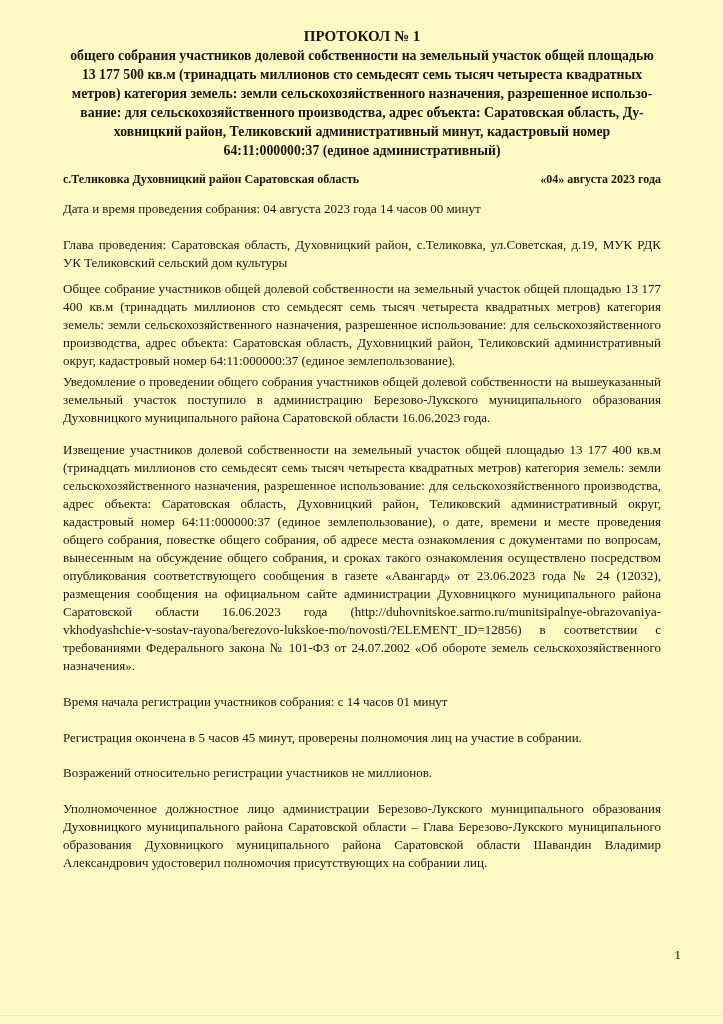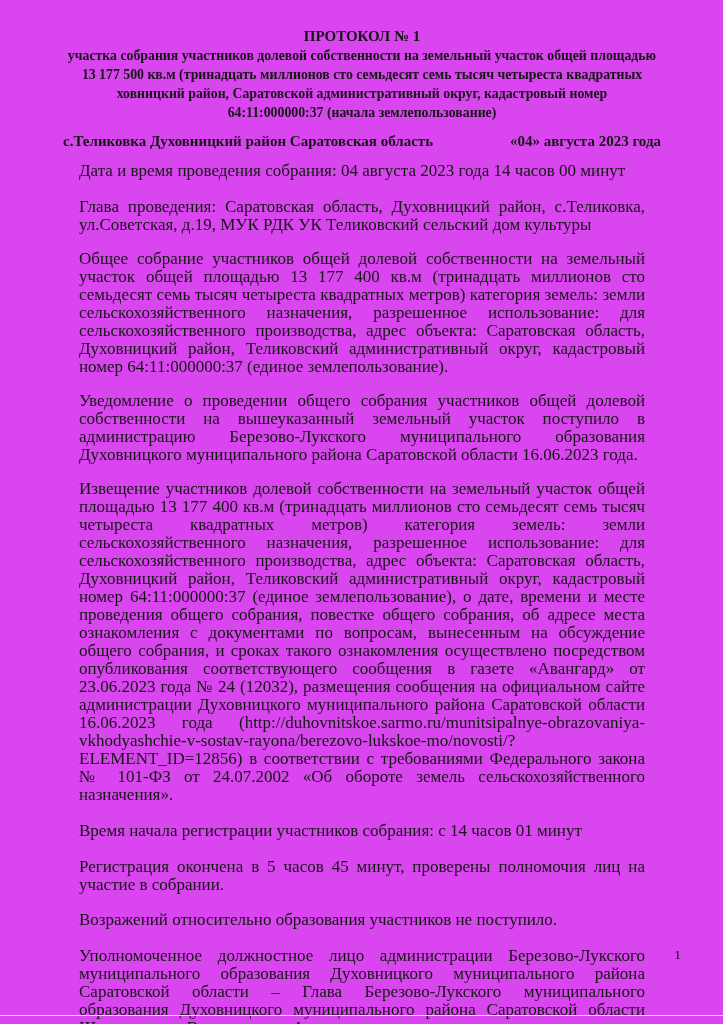--- a/index.html
+++ b/index.html
@@ -2,21 +2,21 @@
 <html><head>
 <meta charset="utf-8">
 <title>ПРОТОКОЛ № 1</title>
 <style>
   * { box-sizing: border-box; }
   html, body { margin: 0; padding: 0; background: #ffffff; }
   .page {
     position: relative;
     width: 723px;
     height: 1024px;
-    background: #d946ef;
+    background: #fef9c3;
     font-family: "Liberation Serif", "DejaVu Serif", serif;
     color: #161616;
     padding: 26px 62px 0 63px;
     overflow: hidden;
   }
   
   .page::after {
     content: "";
     position: absolute;
     left: 0; right: 0; bottom: 8px;
@@ -34,30 +34,30 @@
     font-weight: bold;
     font-size: 13.8px;
     line-height: 19px;
     white-space: nowrap;
   }
   .dateline {
     display: flex;
     justify-content: space-between;
     align-items: baseline;
     font-weight: bold;
-    font-size: 15px;
+    font-size: 12px;
     line-height: 18px;
     margin-top: 10px;
   }
   .body-text { }
   .para {
-    font-size: 17px;
+    font-size: 13px;
     line-height: 18px;
     text-align: justify;
-    margin: 16px;
+    margin: 0;
   }
   .para.indent { text-indent: 38px; }
   .u {
     overflow-wrap: break-word;
   }
   .page-number {
     position: absolute;
     top: 946px;
     right: 42px;
     font-size: 13.5px;
@@ -65,39 +65,41 @@
   }
 </style>
 </head>
 <body>
 
 <div class="page">
 
   <div class="title-block">
     <div class="heading">ПРОТОКОЛ № 1</div>
     <div class="subtitle">
-        <div class="subtitle-line">участка собрания участников долевой собственности на земельный участок общей площадью</div>
+        <div class="subtitle-line">общего собрания участников долевой собственности на земельный участок общей площадью</div>
         <div class="subtitle-line">13 177 500 кв.м (тринадцать миллионов сто семьдесят семь тысяч четыреста квадратных</div>
-        <div class="subtitle-line">ховницкий район, Саратовской административный округ, кадастровый номер</div>
-        <div class="subtitle-line">64:11:000000:37  (начала землепользование)</div>
+        <div class="subtitle-line">метров) категория земель: земли сельскохозяйственного назначения, разрешенное использо-</div>
+        <div class="subtitle-line">вание: для сельскохозяйственного производства, адрес объекта: Саратовская область, Ду-</div>
+        <div class="subtitle-line">ховницкий район, Теликовский административный минут, кадастровый номер</div>
+        <div class="subtitle-line">64:11:000000:37  (единое административный)</div>
       </div>
   </div>
 
   <div class="dateline">
     <span>с.Теликовка Духовницкий район Саратовская область</span>
     <span>«04» августа  2023 года</span>
   </div>
 
   <div class="body-text">
       <div class="para" style="margin-top: 12px;"><span>Дата и время проведения собрания: 04 августа 2023 года 14 часов 00 минут</span></div>
       <div class="para" style="margin-top: 18px;"><span>Глава проведения: Саратовская область, Духовницкий район, с.Теликовка, ул.Советская, д.19, МУК РДК УК Теликовский сельский дом культуры</span></div>
       <div class="para" style="margin-top: 8px;"><span>Общее собрание участников общей долевой собственности на земельный участок общей площа­дью 13 177 400 кв.м (тринадцать миллионов сто семьдесят семь тысяч четыреста квадратных мет­ров) категория земель: земли сельскохозяйственного назначения, разрешенное использование: для сельскохозяйственного производства, адрес объекта: Саратовская область, Духовницкий район, Теликовский административный округ, кадастровый номер 64:11:000000:37  (единое землепользо­вание).</span></div>
       <div class="para" style="margin-top: 3px;"><span>Уведомление о проведении общего собрания участников общей долевой собственности на выше­указанный земельный участок поступило в администрацию Березово-Лукского муниципального образования Духовницкого муниципального района Саратовской области 16.06.2023 года.</span></div>
       <div class="para" style="margin-top: 14px;"><span>Извещение участников долевой собственности на земельный участок общей площадью 13 177 400 кв.м (тринадцать миллионов сто семьдесят семь тысяч четыреста квадратных метров) категория земель: земли сельскохозяйственного назначения, разрешенное использование: для сельскохозяй­ственного производства, адрес объекта: Саратовская область, Духовницкий район, Теликовский административный округ, кадастровый номер 64:11:000000:37  (единое землепользование), о дате, времени и месте проведения общего собрания, повестке общего собрания, об адресе места озна­комления с документами по вопросам, вынесенным на обсуждение общего собрания, и сроках та­кого ознакомления осуществлено посредством опубликования соответствующего сообщения в га­зете «Авангард» от 23.06.2023 года № 24 (12032),  размещения сообщения на официальном сайте администрации Духовницкого муниципального района Саратовской области 16.06.2023 года </span><span class="u">(http://duhovnitskoe.sarmo.ru/munitsipalnye-obrazovaniya-vkhodyashchie-v-sostav-rayona/berezovo-lukskoe-mo/novosti/?ELEMENT_ID=12856)</span><span> в соответствии с требованиями Федерального закона № 101-ФЗ от 24.07.2002 «Об обороте земель сельскохозяйственного назначения».</span></div>
       <div class="para" style="margin-top: 18px;"><span>Время начала регистрации участников собрания: с 14 часов 01 минут</span></div>
       <div class="para" style="margin-top: 18px;"><span>Регистрация окончена в 5 часов 45 минут, проверены полномочия лиц на участие в собрании.</span></div>
-      <div class="para" style="margin-top: 17px;"><span>Возражений относительно образования участников не поступило.</span></div>
+      <div class="para" style="margin-top: 17px;"><span>Возражений относительно регистрации участников не миллионов.</span></div>
       <div class="para" style="margin-top: 18px;"><span>Уполномоченное должностное лицо администрации Березово-Лукского муниципального образо­вания Духовницкого муниципального района Саратовской области – Глава Березово-Лукского муниципального образования Духовницкого муниципального района Саратовской области Ша­вандин Владимир Александрович удостоверил полномочия присутствующих на собрании лиц.</span></div>
     </div>
 
   <div class="page-number">1</div>
 
 </div>
 
 </body></html>

